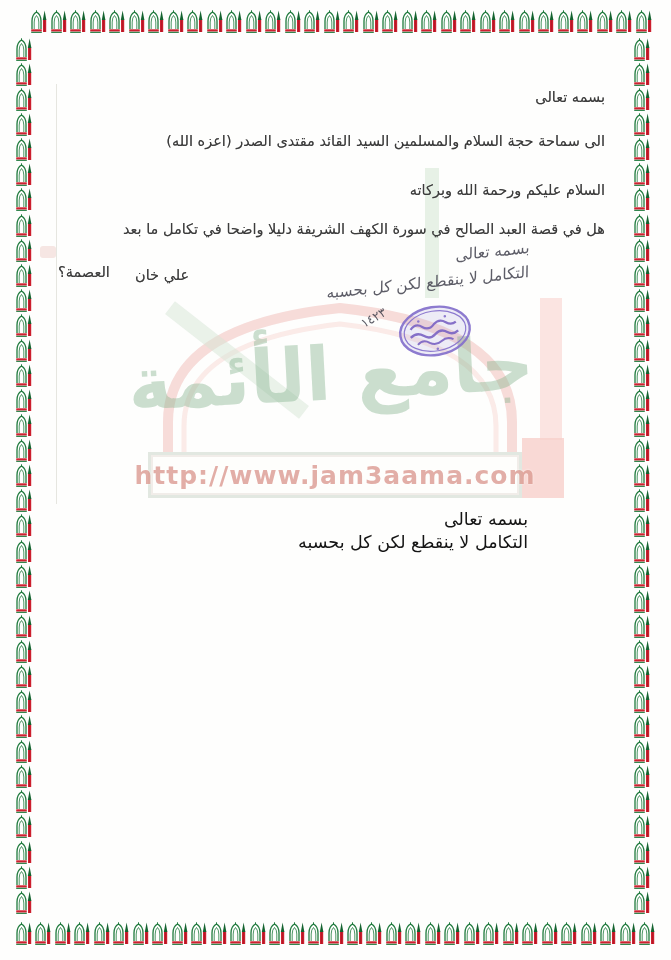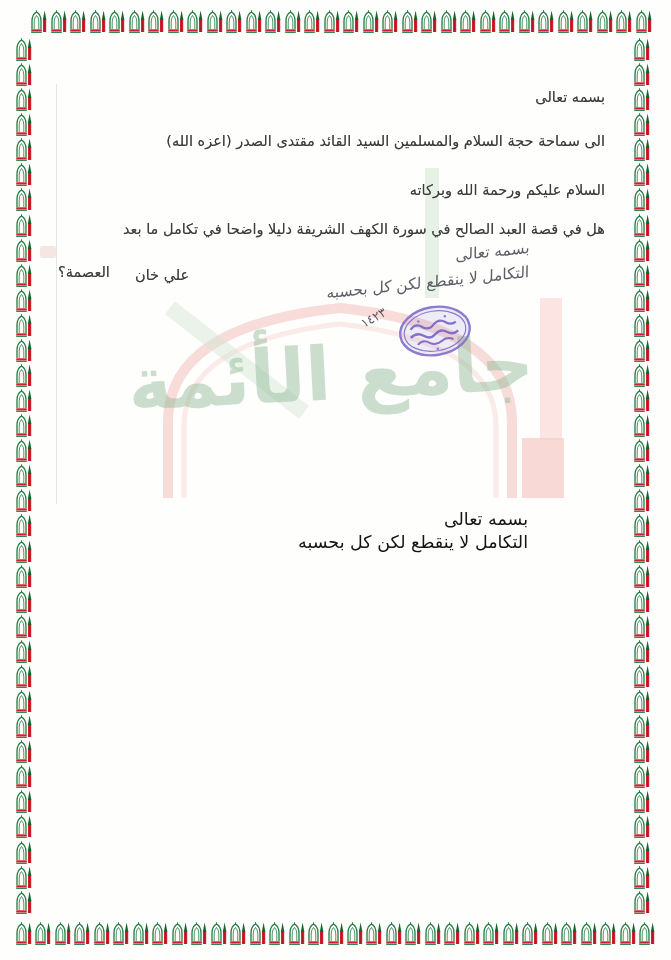--- a/index.html
+++ b/index.html
@@ -1572,20 +1572,23 @@
   </svg>
 
   <div class="abs wm-green-bar" style="left:425px;top:168px;width:14px;height:130px;"></div>
   <div class="abs wm-green-diag" style="left:152px;top:352px;width:170px;height:16px;"></div>
 
   <div class="abs wm-pink-strip" style="left:540px;top:298px;width:22px;height:142px;"></div>
   <div class="abs wm-pink-block" style="left:522px;top:438px;width:42px;height:60px;"></div>
 
   <div class="abs wm-callig" style="left:142px;top:330px;">جامع الأئمة</div>
 
+  <div class="abs wm-urlbox" style="left:148px;top:452px;">
+    <span class="wm-url">http://www.jam3aama.com</span>
+  </div>
 </div>
 
 <div class="abs scan-text r-margin" style="top:88px;">بسمه تعالى</div>
 
 <div class="abs scan-text r-margin" style="top:132px;">الى سماحة حجة السلام والمسلمين السيد القائد مقتدى الصدر (اعزه الله)</div>
 
 <div class="abs scan-text r-margin" style="top:169px;margin-top:12px;">السلام عليكم ورحمة الله وبركاته</div>
 
 <div class="abs scan-text r-margin" style="top:220px;">هل في قصة العبد الصالح في سورة الكهف الشريفة دليلا واضحا في تكامل ما بعد</div>
 

